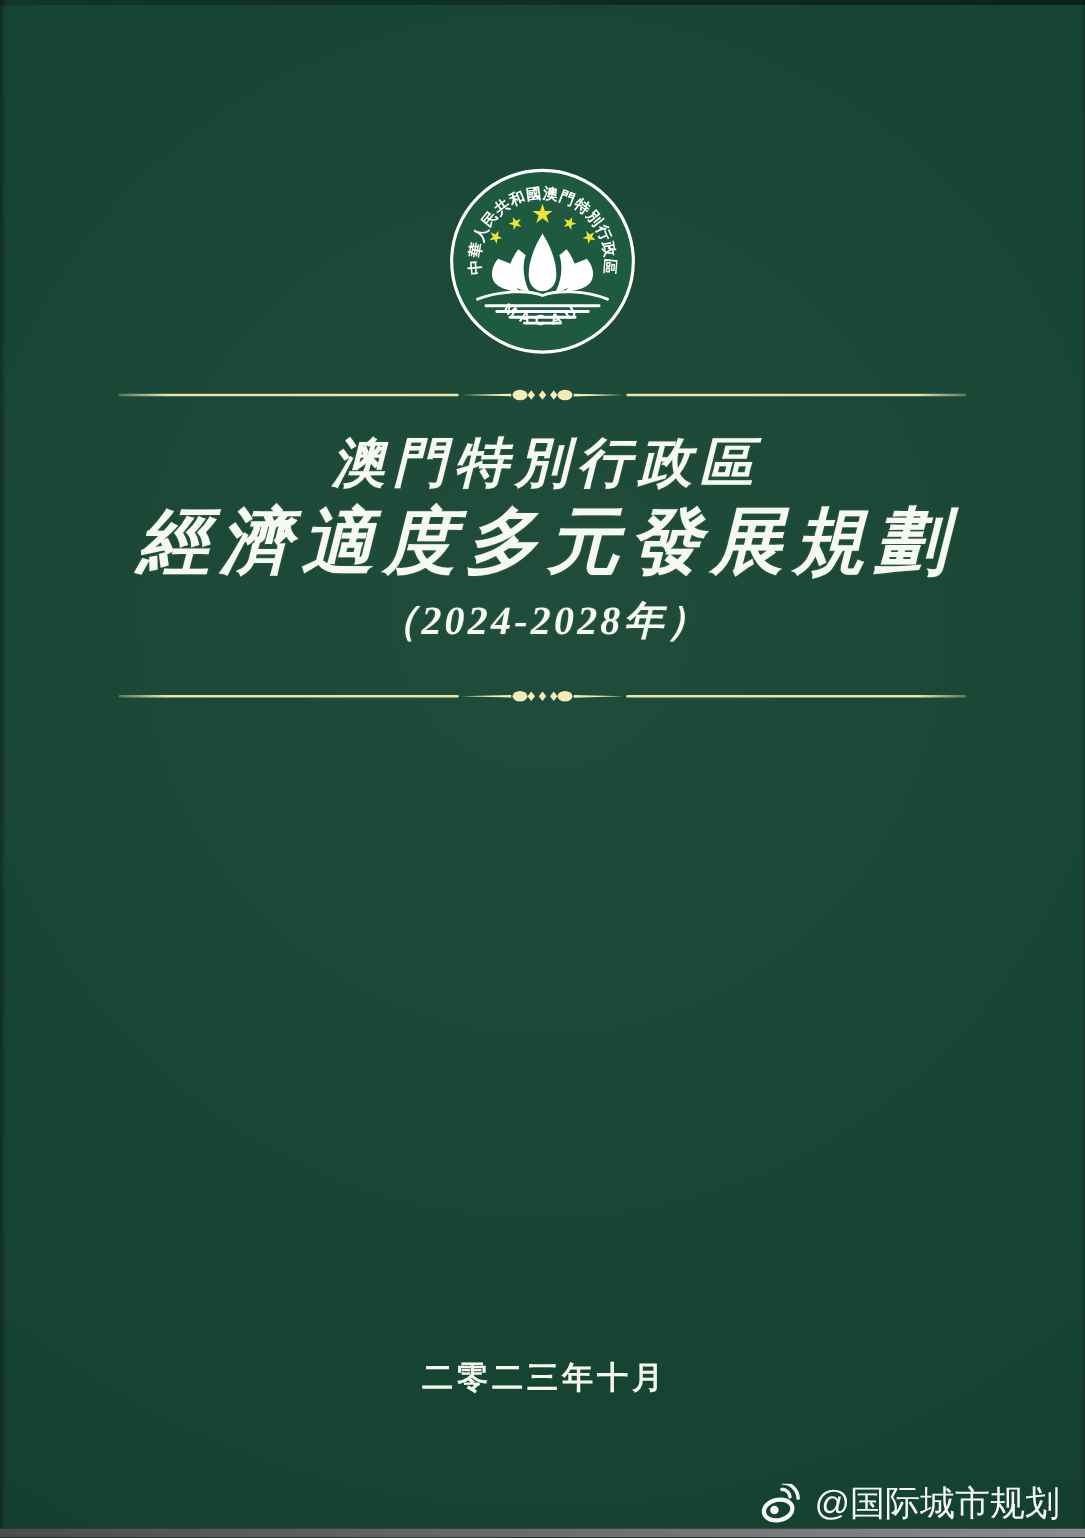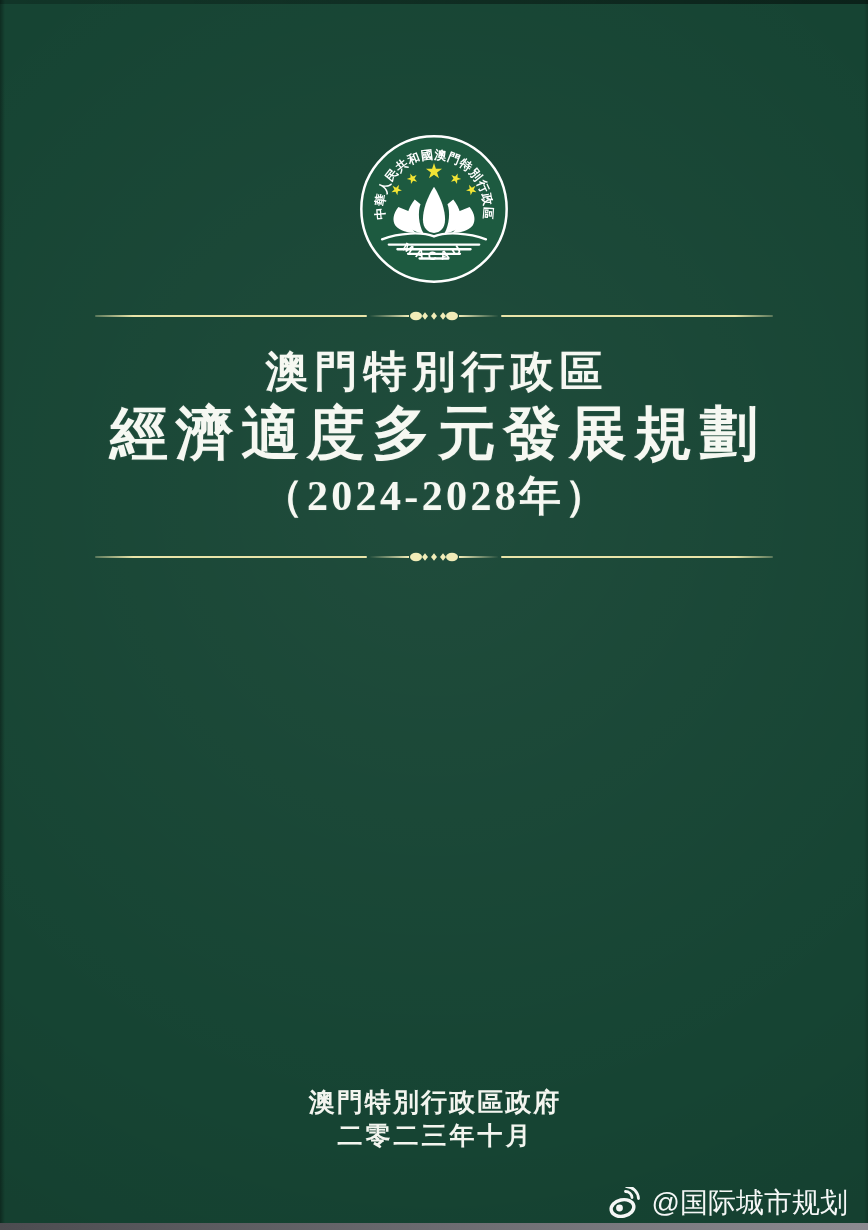--- a/index.html
+++ b/index.html
@@ -22,26 +22,26 @@
   .emblem{position:absolute;left:357px;top:132px;width:154px;height:154px;}
 
   .divider{position:absolute;left:95px;right:95px;height:16px;display:flex;align-items:center;}
   .divider-top{top:308px;}
   .divider-bottom{top:549px;}
   .divider .line{flex:1;height:2px;border-radius:1px;}
   .divider .line.l{background:linear-gradient(to right, rgba(236,231,173,.3), #e9e4a9 14%, #e9e4a9);}
   .divider .line.r{background:linear-gradient(to left, rgba(236,231,173,.3), #e9e4a9 14%, #e9e4a9);}
   .divider svg{flex:0 0 auto;margin:0 2px;}
 
-  .title-block{position:absolute;left:0;right:0;top:341px;text-align:center;color:#f6f8f2;}
+  .title-block{position:absolute;left:0;right:0;top:341px;text-align:center;color:#f6f8f2;font-style:italic;}
   .title-line{line-height:62px;font-weight:700;
     text-shadow:0 0 2px rgba(255,255,255,.15);}
   .title-line1{font-size:43px;letter-spacing:.14em;text-indent:.14em;}
   .title-line2{font-size:58px;letter-spacing:.13em;text-indent:.13em;}
-  .title-line3{font-size:42px;letter-spacing:.08em;text-indent:.08em;}
+  .title-line3{font-size:32px;letter-spacing:.08em;text-indent:.08em;}
 
   .footer-block{position:absolute;left:0;right:0;top:1086px;text-align:center;color:#f3f5ef;}
   .footer-line{line-height:33px;font-weight:700;}
   .footer-line1{font-size:26px;letter-spacing:.08em;text-indent:.08em;}
   .footer-line2{font-size:25px;letter-spacing:.12em;text-indent:.12em;}
 
   .watermark{position:absolute;right:20px;bottom:8px;display:flex;align-items:center;gap:6px;
     color:#ffffff;font-family:"Liberation Sans","DejaVu Sans",sans-serif;
     font-size:28px;font-weight:500;opacity:.96;}
   .watermark svg{display:block;}
@@ -123,21 +123,20 @@
       <polygon points="56,3.2 59,7 56,10.8 53,7"></polygon>
       <polygon points="65,3.2 68,7 65,10.8 62,7"></polygon>
       <polygon points="74,3.2 77,7 74,10.8 71,7"></polygon>
       <ellipse cx="83" cy="7" rx="6" ry="4.2"></ellipse>
       <polygon points="90,5.9 130,7 90,8.1"></polygon>
     </svg>
     <div class="line r"></div>
   </div>
 
   <div class="footer-block">
-    <div class="footer-line footer-line1">澳門特別行政區政府</div>
     <div class="footer-line footer-line2">二零二三年十月</div>
   </div>
 
   <div class="edge-top"></div>
   <div class="edge-left"></div>
   <div class="edge-right"></div>
   <div class="bottom-bar"></div>
 
   <div class="watermark">
     <svg width="38" height="32" viewBox="0 0 38 32">

